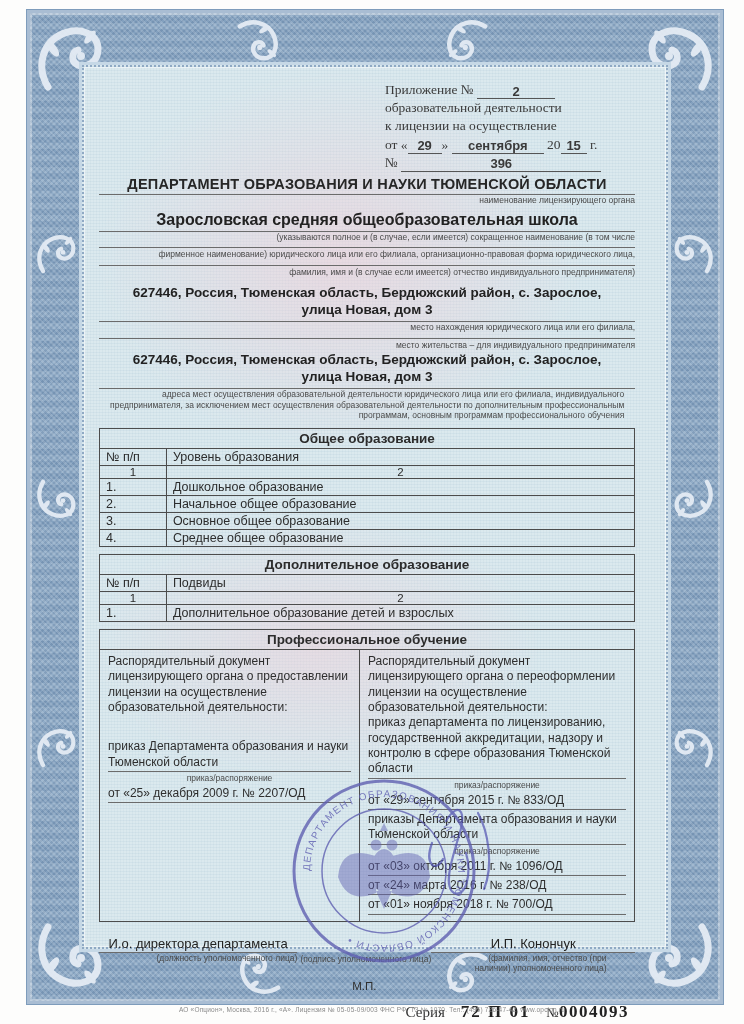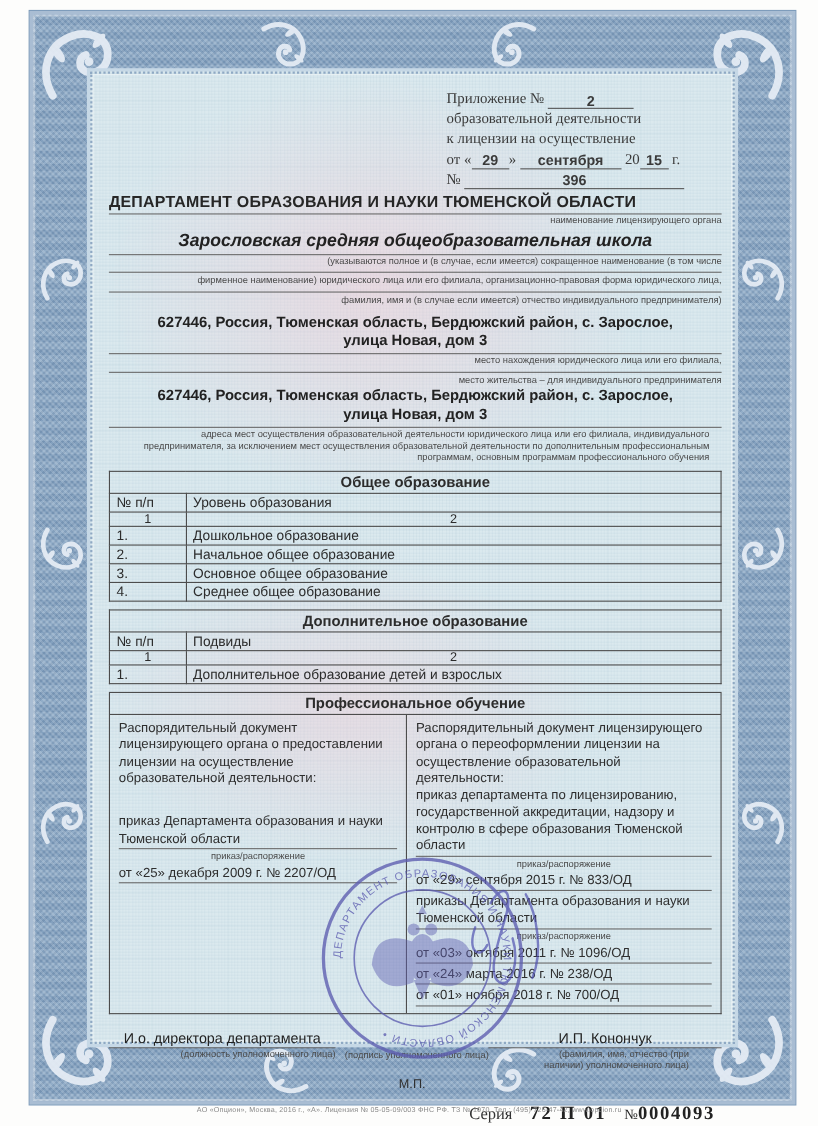--- a/index.html
+++ b/index.html
@@ -26,35 +26,35 @@
     position:absolute;left:52px;top:52px;right:52px;bottom:52px;
     background:
       radial-gradient(ellipse 58% 30% at 44% 22%, rgba(242,205,214,.55), rgba(242,205,214,0) 72%),
       radial-gradient(ellipse 55% 22% at 40% 66%, rgba(242,205,214,.45), rgba(242,205,214,0) 70%),
       repeating-linear-gradient(0deg, rgba(118,160,186,.09) 0 1px, rgba(0,0,0,0) 1px 3px),
       repeating-linear-gradient(90deg, rgba(118,160,186,.07) 0 1px, rgba(0,0,0,0) 1px 3px),
       #dbe9ee;
     border:2px dotted #8fa9c4;
     box-shadow:0 0 0 3px #c6d8e6, inset 0 0 0 1px rgba(255,255,255,.6);
   }
-  .content{position:absolute;inset:0;padding:14px 10px 0 15px;font-size:12.5px;color:#2e2e2e;}
+  .content{position:absolute;inset:0;padding:14px 31px 0 15px;font-size:12.5px;color:#2e2e2e;}
   .ruled{border-bottom:1px solid #6b6b6b;}
   .cap{font-size:8.5px;color:#4a4a4a;text-align:right;line-height:1.25;}
   .cap-rule{border-top:1px solid #6b6b6b;margin-top:2px;padding-top:1px;}
 
   
   .annex{width:250px;margin-left:auto;font-family:"Liberation Serif", serif;
          font-size:13.5px;color:#3a3a3a;line-height:1.35;}
   .fill{display:inline-block;border-bottom:1px solid #555;text-align:center;
         font-family:"Liberation Sans", sans-serif;font-weight:bold;font-size:13px;color:#3a3a3a;
         line-height:1.05;vertical-align:bottom;}
 
-  .doc-title{font-weight:bold;font-size:14.5px;letter-spacing:.2px;
+  .doc-title{font-weight:bold;text-align:center;font-size:14.5px;letter-spacing:.2px;
              padding-bottom:2px;margin-top:4px;color:#262626;}
-  .org-name{font-weight:bold;text-align:center;font-size:16px;padding-bottom:2px;color:#222;font-style:italic;}
+  .org-name{font-weight:bold;text-align:center;font-size:16px;padding-bottom:2px;color:#222;}
   .addr{font-weight:bold;text-align:center;font-size:13.5px;line-height:1.3;padding-bottom:2px;color:#222;}
 
   table.edu{width:100%;border-collapse:collapse;margin-top:7px;}
   table.edu td{border:1px solid #4c4c4c;padding:1px 6px;font-size:12.5px;color:#2c2c2c;}
   table.edu .t-title{font-weight:bold;text-align:center;font-size:13.5px;padding:2px 0;}
   table.edu .t-head{text-align:left;}
   table.edu .t-sub{text-align:center;font-size:11.5px;padding:0;}
   table.edu .c-num{width:12.5%;}
 
   .prof-box{border:1px solid #4c4c4c;margin-top:7px;font-weight:bold;text-align:center;

